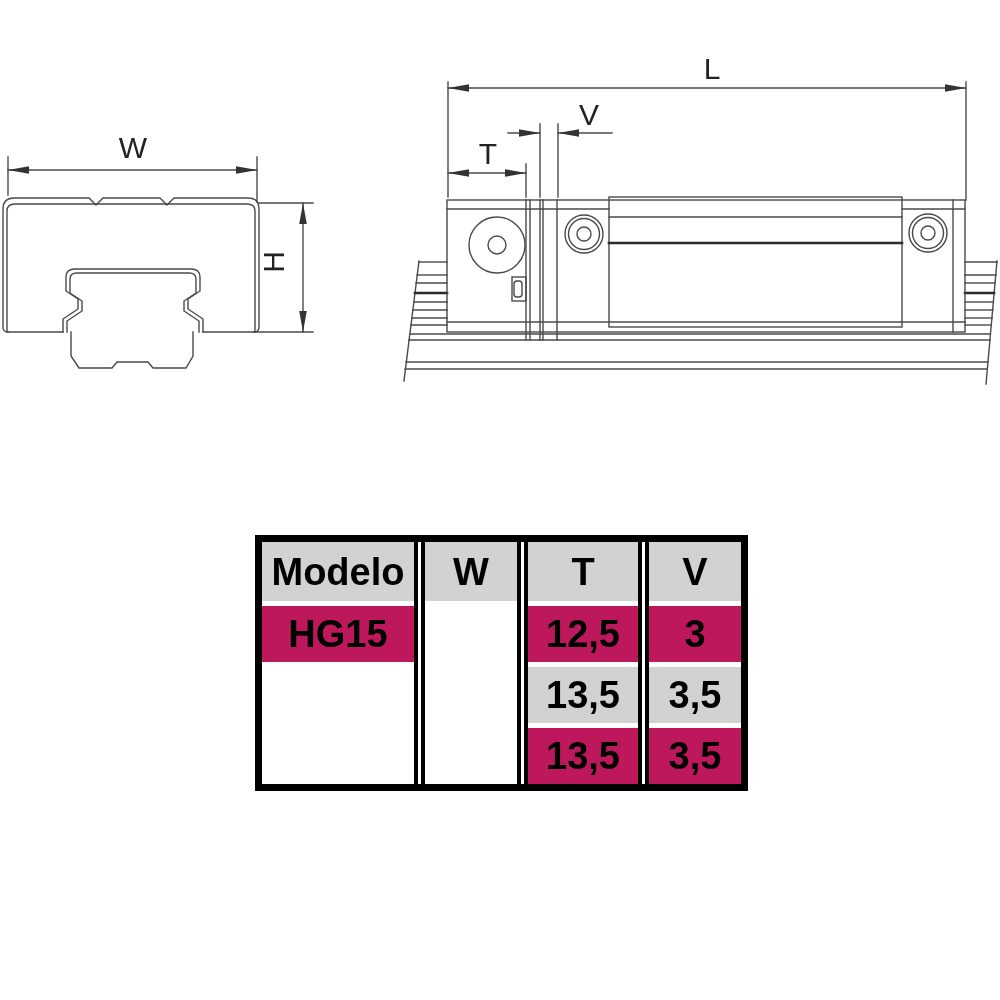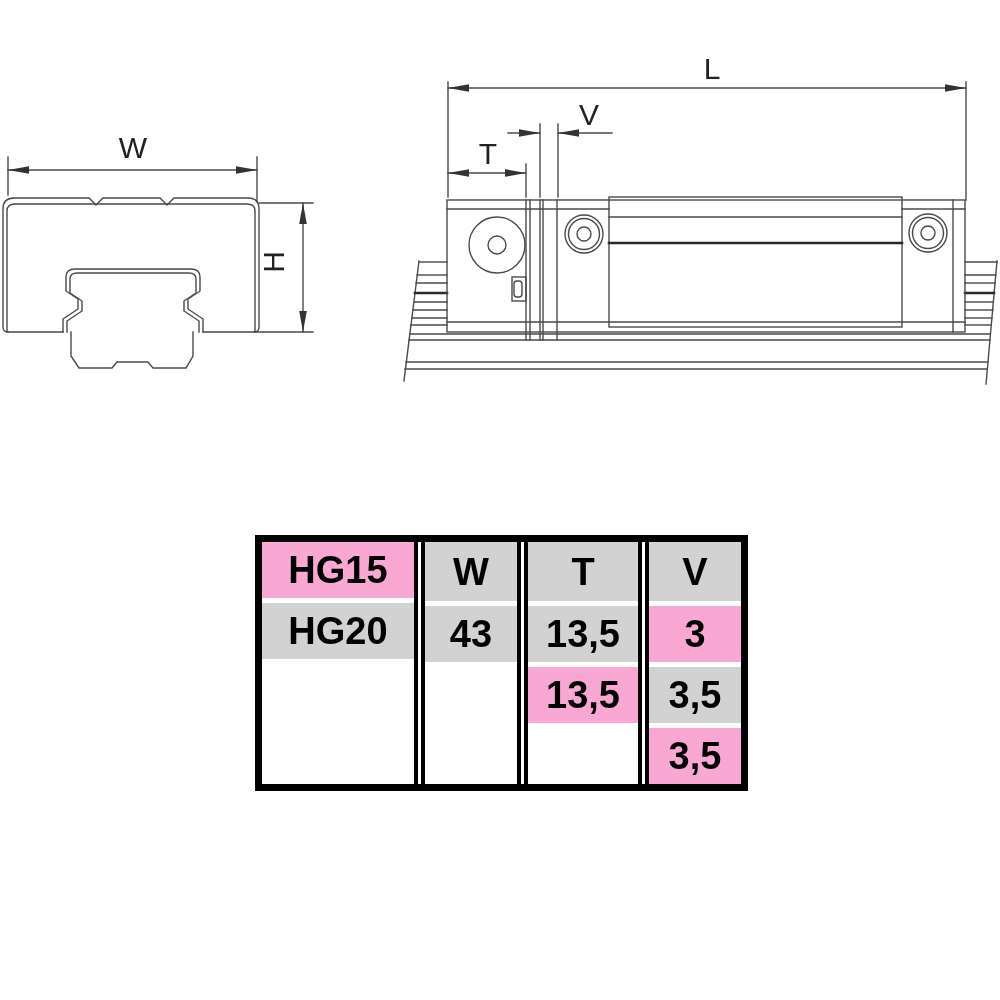--- a/index.html
+++ b/index.html
@@ -16,21 +16,21 @@
   .col:last-child{border-right:none;}
   .cell{display:flex;align-items:center;justify-content:center;
         font-weight:bold;font-size:38px;color:#000;line-height:1;}
   .cell.hdr{height:59px;}
   .cell.row{height:56px;}
   .col.c-model{width:152px;}
   .col.c-w{width:92px;}
   .col.c-t{width:110px;}
   .col.c-v{width:92px;}
   .bg-light{background:#d2d2d2;}
-  .bg-dark{background:#f9a8d4;}
+  .bg-dark{background:#be185d;}
 </style>
 </head>
 <body>
 
 <div id="canvas">
 
   <svg id="drawing" width="1000" height="1000" viewBox="0 0 1000 1000" fill="none" stroke="#4a4a4a" stroke-width="1.4" stroke-linecap="square">
 
     <g>
 
@@ -146,29 +146,29 @@
         <path d="M 448,173 L 526,173"></path>
         <polygon fill="#333" stroke="none" points="448,173 469,169.2 469,176.8"></polygon>
         <polygon fill="#333" stroke="none" points="526,173 505,169.2 505,176.8"></polygon>
         <text x="488" y="164" text-anchor="middle" stroke="none">T</text>
       </g>
     </g>
   </svg>
 
   <div class="spec-table">
     <div class="col c-model">
+      <div class="cell hdr bg-light">Modelo</div>
       <div class="cell row bg-dark">HG15</div>
-      <div class="cell row bg-light">HG20</div>
     </div>
     <div class="col c-w">
       <div class="cell hdr bg-light">W</div>
-      <div class="cell row bg-light">43</div>
     </div>
     <div class="col c-t">
       <div class="cell hdr bg-light">T</div>
+      <div class="cell row bg-dark">12,5</div>
       <div class="cell row bg-light">13,5</div>
       <div class="cell row bg-dark">13,5</div>
     </div>
     <div class="col c-v">
       <div class="cell hdr bg-light">V</div>
       <div class="cell row bg-dark">3</div>
       <div class="cell row bg-light">3,5</div>
       <div class="cell row bg-dark">3,5</div>
     </div>
   </div>

